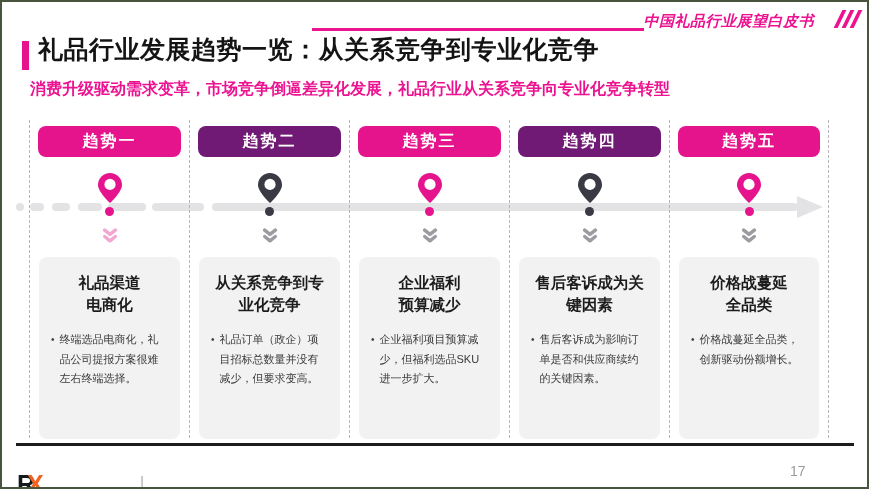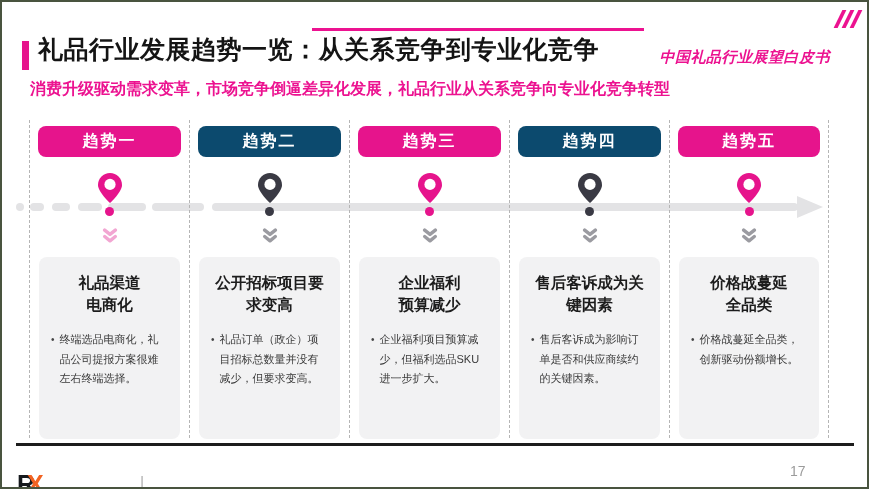--- a/index.html
+++ b/index.html
@@ -4,22 +4,22 @@
 <style>
   * { margin:0; padding:0; box-sizing:border-box; }
   body { background:#e8e8e8; font-family:"Liberation Sans","DejaVu Sans",sans-serif; }
   .page{
     position:relative; width:869px; height:489px; background:#ffffff;
     border:2px solid #49543f; overflow:hidden;
   }
   
   .tagline-line{ position:absolute; left:310px; top:26px; width:332px; height:3px; background:#EC1290; }
   .tagline{
-    position:absolute; left:640px; top:10px; width:188px; text-align:right;
-    color:#EC1290; font-size:15px; font-weight:700; font-style:italic; letter-spacing:.5px;margin-top:36px;
+    position:absolute; left:624px; top:10px; width:188px; text-align:right;
+    color:#EC1290; font-size:15px; font-weight:700; font-style:italic; letter-spacing:.5px;
   }
   .tagline-slashes{ position:absolute; left:836px; top:8px; display:flex; gap:4px; }
   .tagline-slashes i{ display:block; width:4px; height:18px; background:#EC1290; transform:skewX(-26deg); }
   
   .title-bar{ position:absolute; left:20px; top:39px; width:7px; height:29px; background:#E6148C; }
   .title{
     position:absolute; left:36px; top:31px; font-size:25px; font-weight:700;
     color:#141414; letter-spacing:.5px; white-space:nowrap;
   }
   .subtitle{
@@ -36,21 +36,21 @@
     border-left:26px solid #E3E3E5;
   }
   .trends-row{ position:relative; z-index:1; display:flex; margin-left:27px; height:318px; }
   .trend-col{ width:160px; border-left:1px dashed #b5b5b5; }
   .trend-col:last-child{ border-right:1px dashed #b5b5b5; }
   .trend-btn{
     margin:6px 8px 16px; height:31px; border-radius:8px; background:#E6148C;
     color:#fff; font-size:16px; font-weight:700; letter-spacing:2px;
     display:flex; align-items:center; justify-content:center;
   }
-  .trend-btn[data-accent="purple"]{ background:#0c4a6e;font-family:Liberation Mono, monospace; }
+  .trend-btn[data-accent="purple"]{ background:#701a75;font-family:Liberation Mono, monospace; }
   .pin-block{ margin-top:9px; display:flex; flex-direction:column; align-items:center; color:#E6148C; }
   .pin-block[data-pin="dark"]{ color:#3A3A44; }
   .pin svg{ display:block; }
   .pin-dot{ margin-top:4px; width:9px; height:9px; border-radius:50%; background:currentColor; }
   .chev{ margin-top:12px; height:16px; display:flex; justify-content:center; color:#9B9BA1; }
   .chev[data-chev="pink"]{ color:#F2A6D2; }
   .card{
     margin:13px 9px 0; height:182px; background:#F2F2F3; border-radius:8px;
     padding:15px 12px 0;
   }
@@ -141,21 +141,21 @@
           </span>
           <span class="pin-dot"></span>
         </div>
         <div class="chev" data-chev="gray">
           <svg width="18" height="16" viewBox="0 0 16 15">
               <path d="M3 2l5 4 5-4" stroke="currentColor" stroke-width="3.2" fill="none" stroke-linecap="round" stroke-linejoin="round"></path>
               <path d="M3 8l5 4 5-4" stroke="currentColor" stroke-width="3.2" fill="none" stroke-linecap="round" stroke-linejoin="round"></path>
             </svg>
         </div>
         <div class="card">
-          <div class="card-title">公开招标项目要求变高</div>
+          <div class="card-title">从关系竞争到专业化竞争</div>
           <div class="bullet-row">
             <span class="bullet-marker">•</span>
             <span class="bullet-text">礼品订单（政企）项目招标总数量并没有减少，但要求变高。</span>
           </div>
         </div>
       </div>
 
       <div class="trend-col">
         <div class="trend-btn" data-accent="pink">趋势三</div>
         <div class="pin-block" data-pin="pink">

